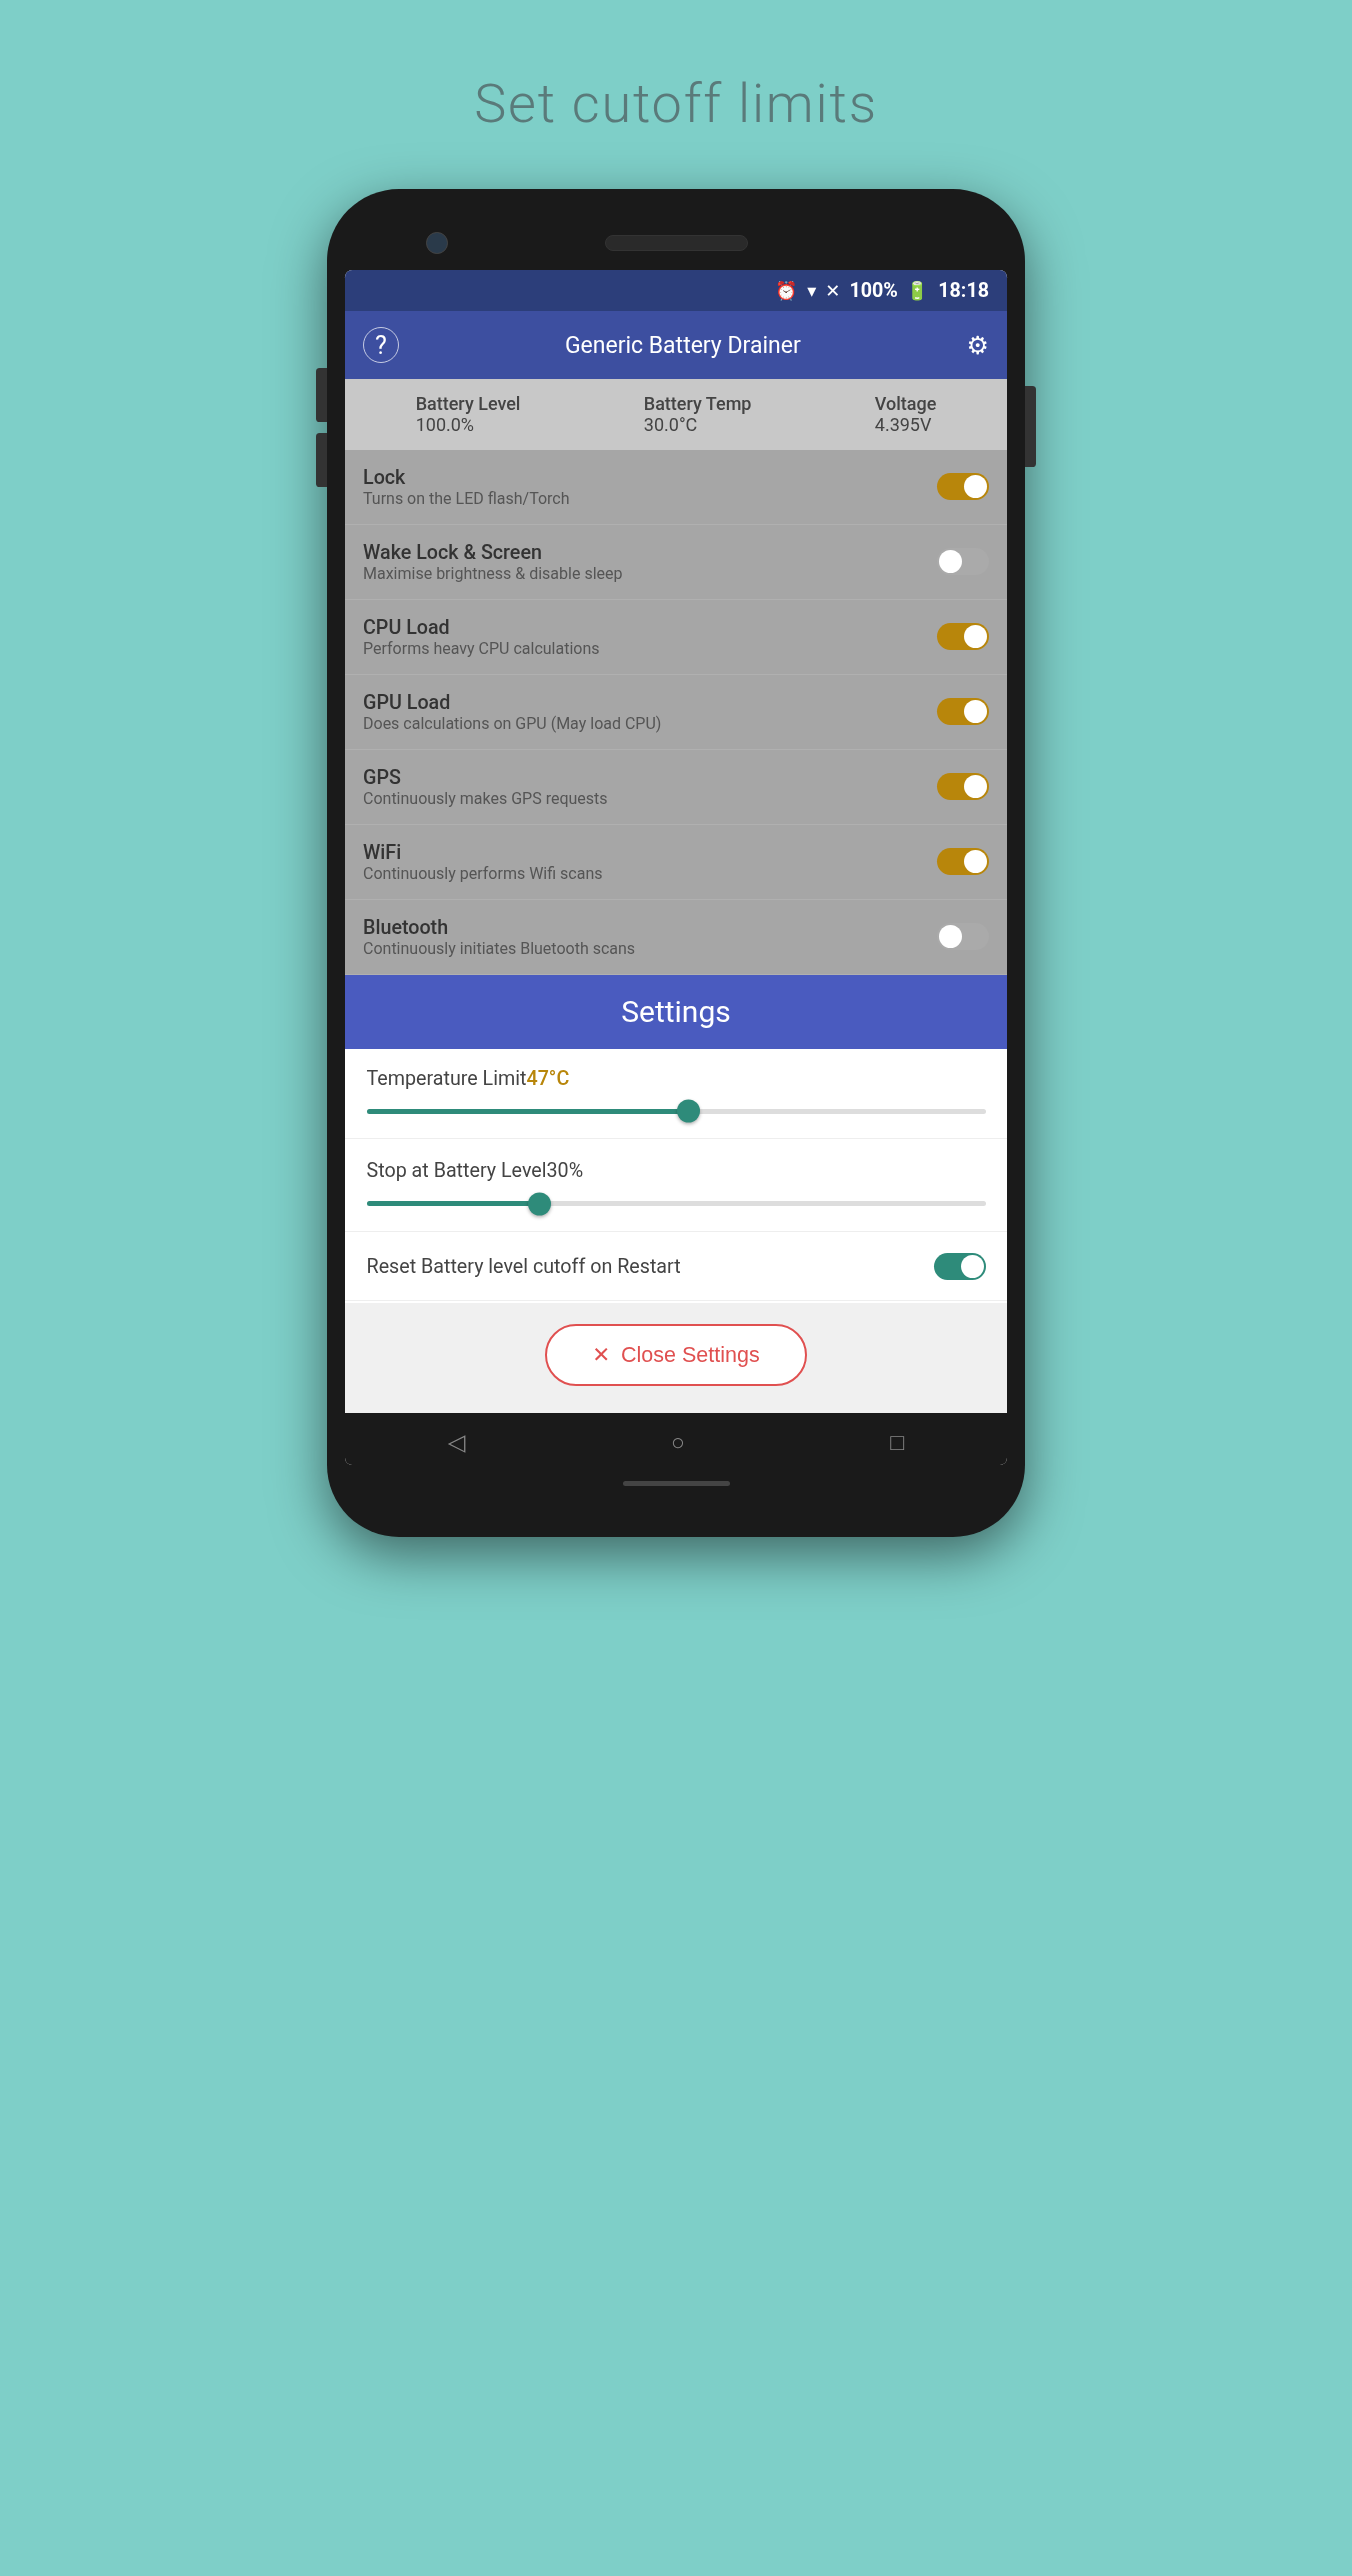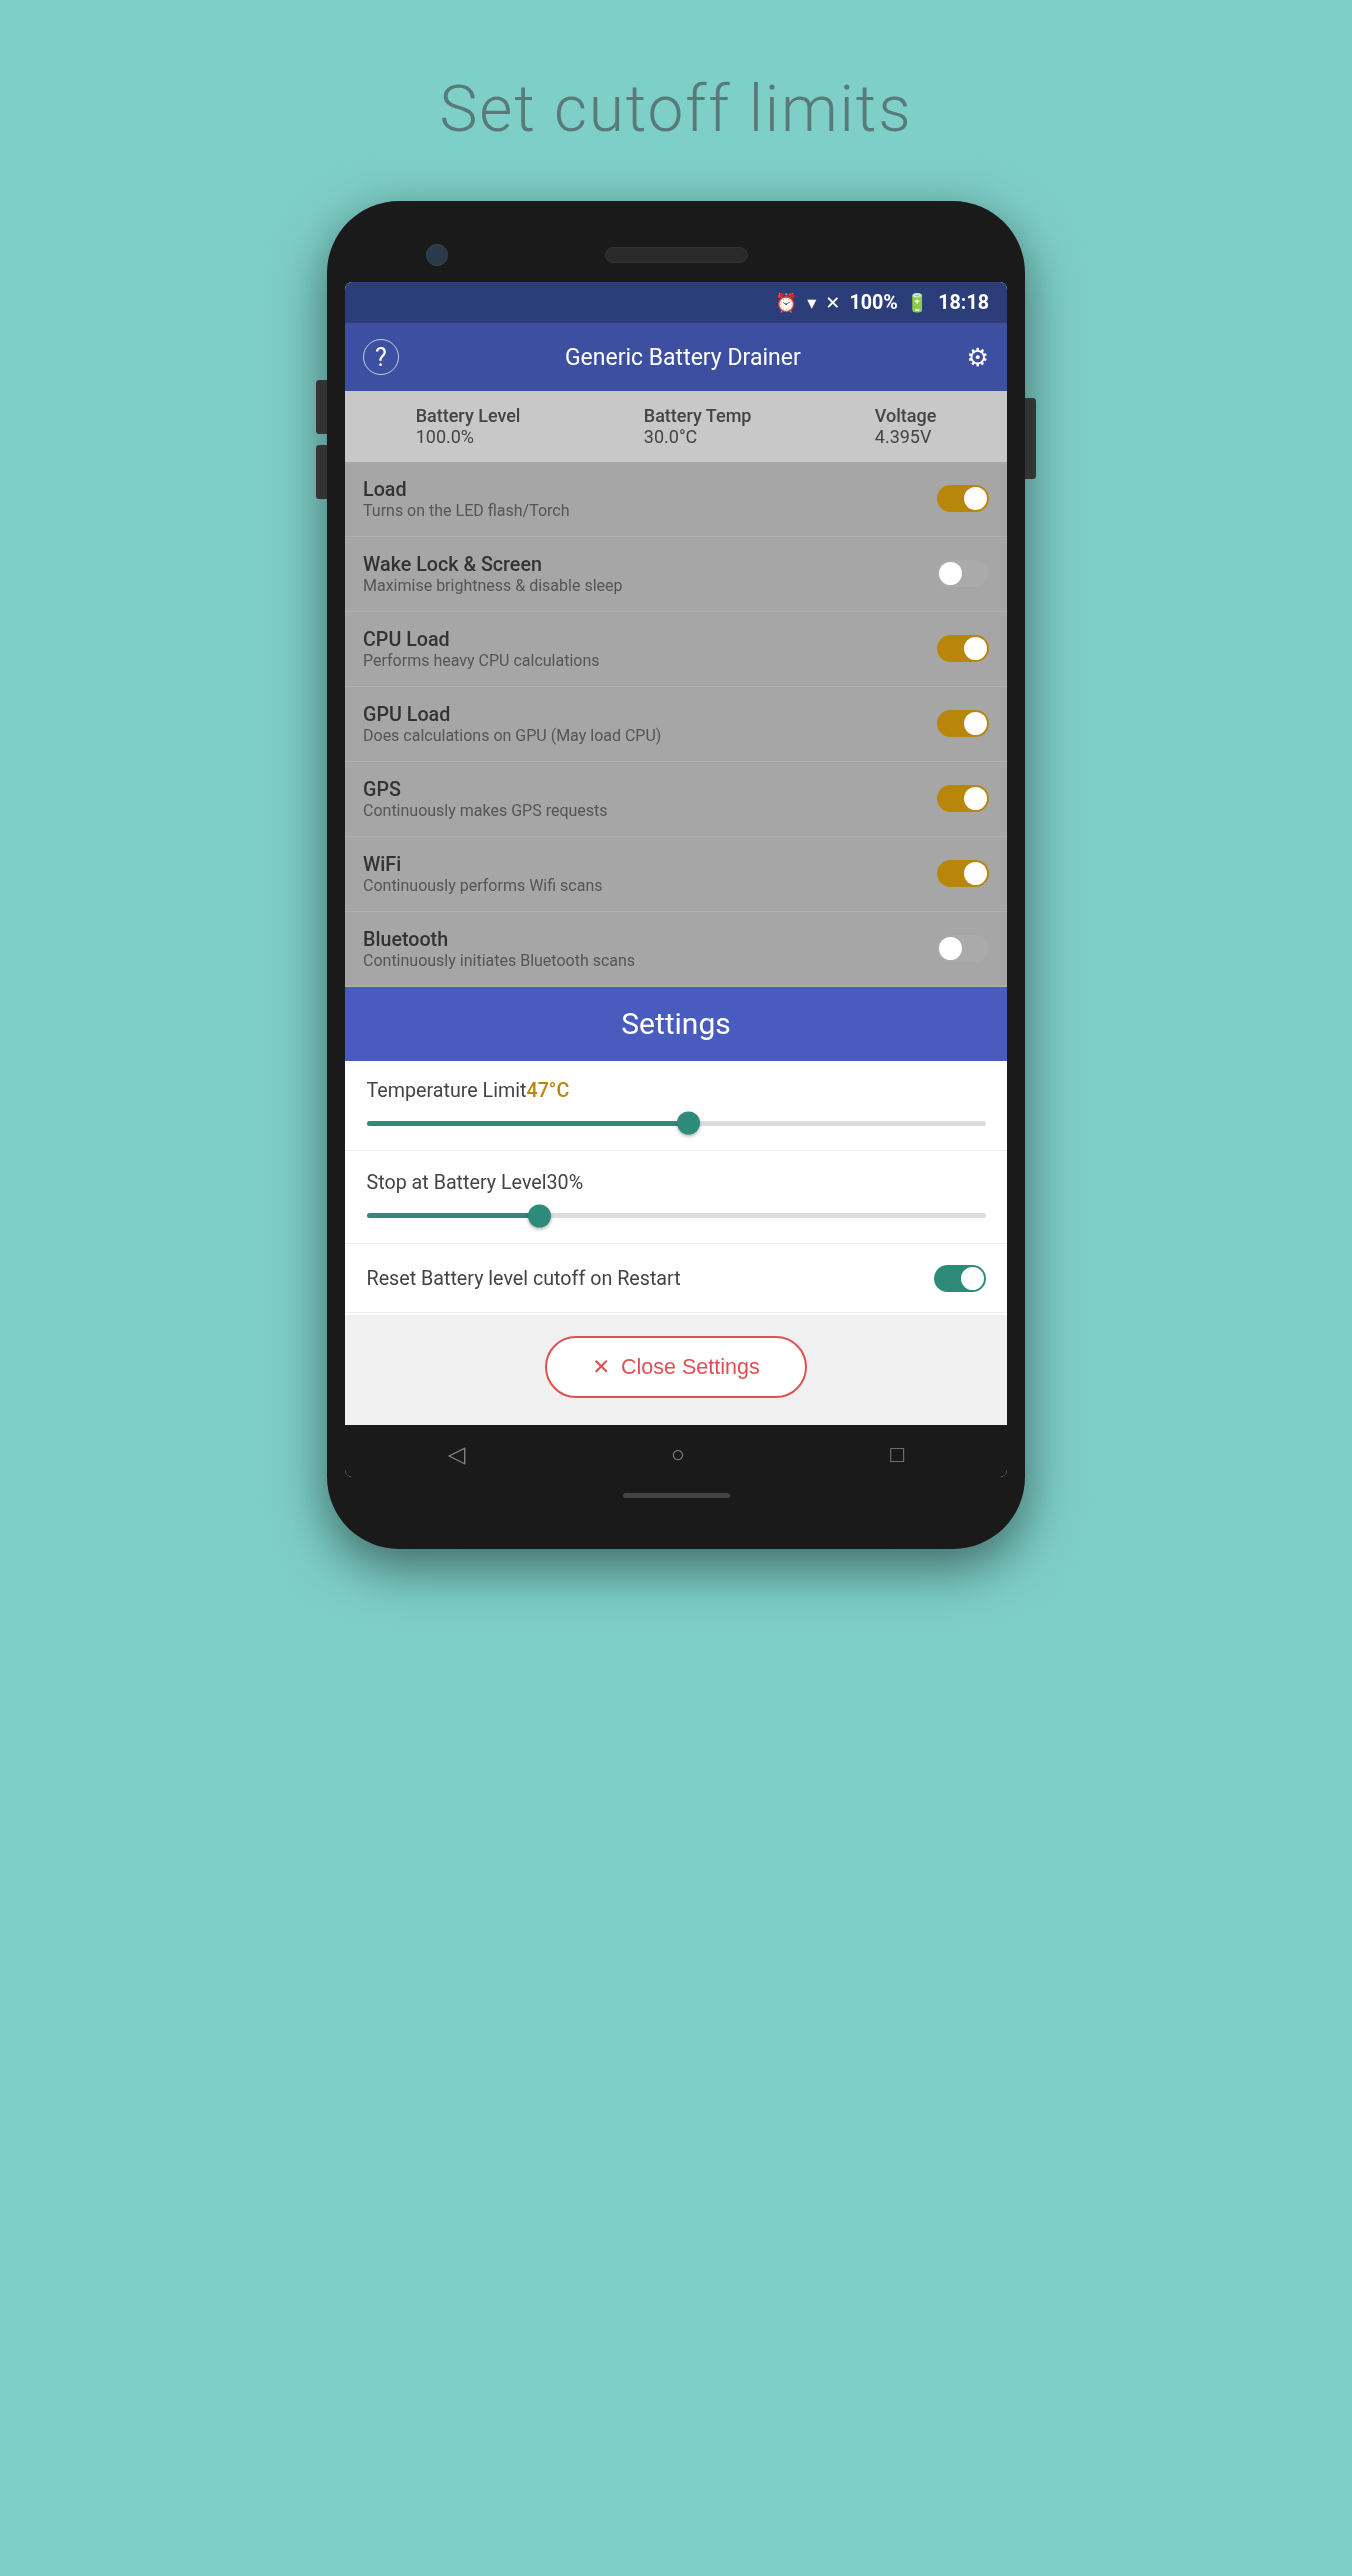--- a/index.html
+++ b/index.html
@@ -9,21 +9,21 @@
       background-color: #7ecfc8;
       display: flex;
       flex-direction: column;
       align-items: center;
       font-family: 'Roboto', Arial, sans-serif;
       overflow: hidden;
     }
 
     .page-title {
       color: #5a7a7a;
-      font-size: 64px;
+      font-size: 54px;
       font-weight: 300;
       margin-top: 72px;
       margin-bottom: 54px;
       letter-spacing: 1.8px;
     }
 
     
     .phone-shell {
       width: 698px;
       background: #1a1a1a;
@@ -480,21 +480,21 @@
       <div class="stat-item">
         <div class="stat-label">Voltage</div>
         <div class="stat-value">4.395V</div>
       </div>
     </div>
 
     <div class="feature-list">
 
       <div class="feature-item">
         <div class="feature-text">
-          <div class="feature-name">Load</div>
+          <div class="feature-name">Lock</div>
           <div class="feature-desc">Turns on the LED flash/Torch</div>
         </div>
         <div class="toggle on"></div>
       </div>
 
       <div class="feature-item">
         <div class="feature-text">
           <div class="feature-name">Wake Lock &amp; Screen</div>
           <div class="feature-desc">Maximise brightness &amp; disable sleep</div>
         </div>

